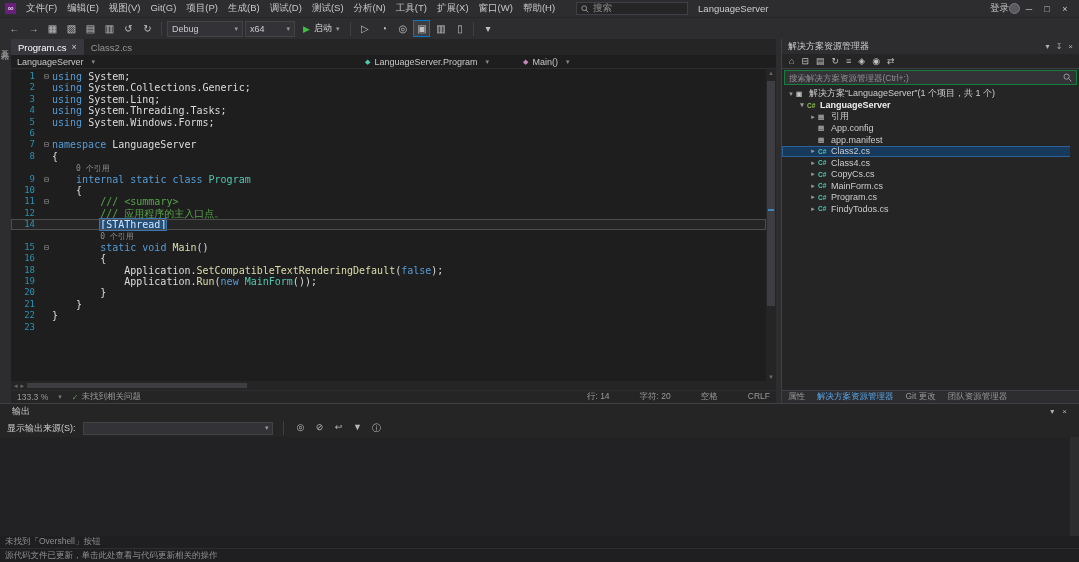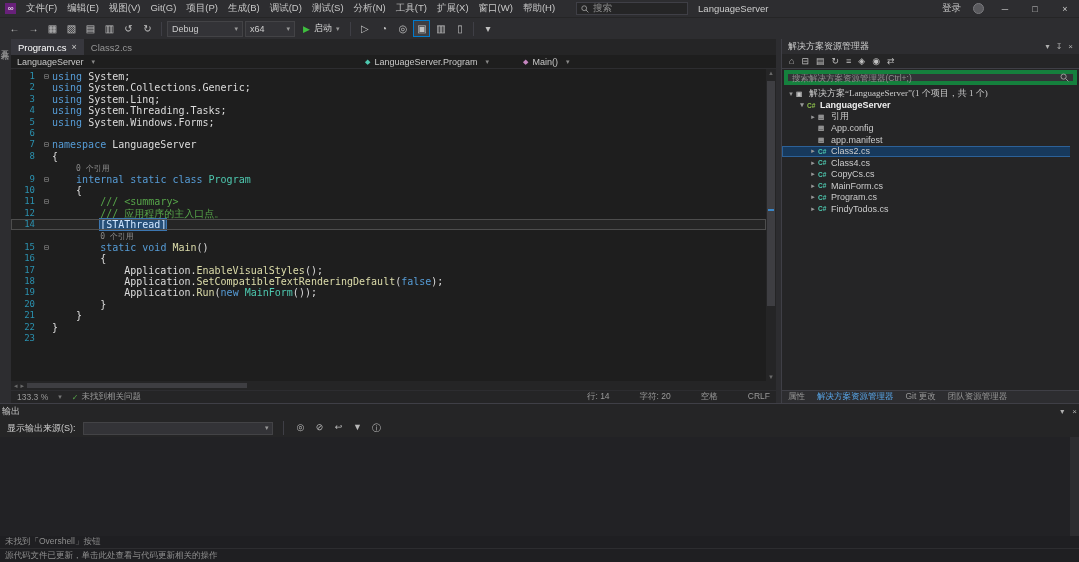--- a/index.html
+++ b/index.html
@@ -6,21 +6,21 @@
   html,body{width:1079px;height:562px;overflow:hidden}
   body{background:#1e1e1e;font-family:"Liberation Sans",sans-serif;font-size:10px;color:#cccccc}
   .vs{display:flex;flex-direction:column;width:1079px;height:562px;background:#1e1e1e}
 
   
   .menubar{height:17px;background:#2d2d30;display:flex;align-items:center;padding:0 5px;font-size:9.5px;color:#c8c8c8;flex:none}
   .vs-logo{width:11px;height:11px;background:#68217a;color:#fff;font-size:8px;display:flex;align-items:center;justify-content:center;margin-right:5px;flex:none}
   .menu-item{padding:18px 5px;white-space:nowrap;cursor:default}
   .search-box{margin-left:16px;width:112px;height:13px;background:#252526;border:1px solid #3f3f46;display:flex;align-items:center;gap:4px;padding:0 4px;color:#8f8f8f}
   .solution-title{margin-left:10px;color:#cccccc;white-space:nowrap}
-  .titlebar-right{margin-left:auto;display:flex;align-items:center;gap:12px}
+  .titlebar-right{margin-left:auto;display:flex;align-items:center;gap:0}
   .avatar{width:11px;height:11px;border-radius:50%;background:#5a5a5e;border:1px solid #7a7a7e}
   .win-btn{width:18px;text-align:center;color:#c8c8c8;font-size:9px}
 
   
   .toolbar{height:22px;background:#2d2d30;border-top:1px solid #252526;display:flex;align-items:center;gap:2px;padding:0 6px;flex:none}
   .tool-icon{width:17px;height:17px;display:flex;align-items:center;justify-content:center;color:#c0c0c0;font-size:10px}
   .tool-icon.active{border:1px solid #007acc;background:#3e3e42}
   .tool-sep{width:1px;height:14px;background:#3f3f46;margin:0 3px}
   .combo{height:16px;background:#333337;border:1px solid #434346;display:flex;align-items:center;justify-content:space-between;font-size:9px;color:#cccccc;padding:0 4px;gap:6px}
   .combo .arrow{color:#999;font-size:7px}
@@ -72,38 +72,38 @@
   .health-check{color:#57a64a;font-size:8px}
   .estatus-right{margin-left:auto;display:flex;gap:30px;color:#9a9a9a}
 
   .splitter{width:5px;background:#2d2d30;flex:none;cursor:col-resize}
 
   
   .sol-explorer{width:298px;background:#252526;display:flex;flex-direction:column;flex:none;border-left:1px solid #3f3f46}
   .panel-title{height:15px;display:flex;align-items:center;padding:0 6px;font-size:9px;color:#cccccc;background:#2d2d30;flex:none}
   .panel-title .pt-icons{margin-left:auto;display:flex;gap:6px;color:#b0b0b0;font-size:8px}
   .se-toolbar{height:15px;display:flex;align-items:center;gap:7px;padding:0 7px;color:#c0c0c0;font-size:9px;border-bottom:1px solid #3f3f46;flex:none}
-  .se-search{height:15px;margin:1px 2px;display:flex;align-items:center;background:#333337;border:4px solid #15803d;flex:none}
+  .se-search{height:15px;margin:1px 2px;display:flex;align-items:center;background:#333337;border:1px solid #15803d;flex:none}
   .se-search input{flex:1;background:transparent;border:none;outline:none;color:#cccccc;font-size:8.5px;padding:0 4px;font-family:"Liberation Sans",sans-serif}
   .se-search input::placeholder{color:#8f8f8f}
   .se-search .mag{margin:0 4px;flex:none}
   .tree{flex:1;overflow:hidden;padding-top:2px;font-size:9px;position:relative}
   .tree-row{height:11.5px;display:flex;align-items:center;color:#cccccc;white-space:nowrap}
   .tree-row.selected{background:#17395c;outline:1px solid #2c6198;outline-offset:-1px}
   .tree-row.bold{color:#eeeeee;font-weight:bold}
   .tw-arrow{width:10px;text-align:center;color:#999;font-size:7px;flex:none}
   .t-icon{width:13px;font-size:6.5px;font-weight:bold;flex:none}
   .se-scroll{position:absolute;top:0;right:0;bottom:0;width:9px;background:#252526}
   .se-tabs{height:13px;display:flex;align-items:center;background:#2d2d30;border-top:1px solid #3f3f46;font-size:8.5px;color:#969696;flex:none}
   .se-tab{padding:0 6px;height:100%;display:flex;align-items:center;white-space:nowrap}
   .se-tab.active{color:#58a6e8}
 
   
   .output{height:133px;background:#252526;border-top:1px solid #3f3f46;display:flex;flex-direction:column;flex:none}
-  .output-title{height:15px;padding:0 2px;display:flex;align-items:center;font-size:9px;color:#cccccc;flex:none}
+  .output-title{height:15px;padding:0 12px;display:flex;align-items:center;font-size:9px;color:#cccccc;flex:none}
   .output-title .ot-icons{margin-left:auto;display:flex;gap:8px;color:#b0b0b0;font-size:8px}
   .output-toolbar{height:18px;display:flex;align-items:center;gap:7px;padding:0 7px;font-size:9px;color:#cccccc;flex:none}
   .output-combo{width:190px;height:13px;background:#333337;border:1px solid #434346;display:flex;align-items:center;justify-content:flex-end;padding:0 3px}
   .output-combo .arrow{color:#999;font-size:7px}
   .out-icon{width:14px;text-align:center;color:#b8b8b8;font-size:9px}
   .output-content{flex:1;background:#222225;position:relative}
   .output-content .o-scroll{position:absolute;top:0;right:0;bottom:0;width:9px;background:#2d2d30}
 
   
   .notify-bar{height:12px;background:#1f1f22;display:flex;align-items:center;padding:0 5px;font-size:8.5px;color:#8f8f8f;flex:none}
@@ -302,25 +302,20 @@
               <span class="ln">15</span>
               <span class="fold">⊟</span>
               <span class="code-text"><span class="s-p">        </span><span class="s-k">static void</span><span class="s-p"> </span><span class="s-m">Main</span><span class="s-p">()</span></span>
             </div>
             <div class="code-row">
               <span class="ln">16</span>
               <span class="fold"></span>
               <span class="code-text"><span class="s-p">        {</span></span>
             </div>
             <div class="code-row">
-              <span class="ln">17</span>
-              <span class="fold"></span>
-              <span class="code-text"><span class="s-p">            Application.</span><span class="s-m">EnableVisualStyles</span><span class="s-p">();</span></span>
-            </div>
-            <div class="code-row">
               <span class="ln">18</span>
               <span class="fold"></span>
               <span class="code-text"><span class="s-p">            Application.</span><span class="s-m">SetCompatibleTextRenderingDefault</span><span class="s-p">(</span><span class="s-k">false</span><span class="s-p">);</span></span>
             </div>
             <div class="code-row">
               <span class="ln">19</span>
               <span class="fold"></span>
               <span class="code-text"><span class="s-p">            Application.</span><span class="s-m">Run</span><span class="s-p">(</span><span class="s-k">new</span><span class="s-p"> </span><span class="s-t">MainForm</span><span class="s-p">());</span></span>
             </div>
             <div class="code-row">
@@ -397,21 +392,21 @@
         </div>
       <div class="se-search">
         <input placeholder="搜索解决方案资源管理器(Ctrl+;)" style="">
         <svg class="mag mag-svg" width="9" height="9" viewBox="0 0 9 9">
             <circle cx="3.6" cy="3.6" r="2.6" fill="none" stroke="#9a9a9a" stroke-width="1"></circle>
             <line x1="5.6" y1="5.6" x2="8.4" y2="8.4" stroke="#9a9a9a" stroke-width="1"></line>
           </svg>
       </div>
       <div class="tree" id="tree">
         <div class="se-scroll"></div>
-      <div class="tree-row" style="padding-left: 4px; font-family: Liberation Serif, serif;">
+      <div class="tree-row" style="padding-left: 4px;">
             <span class="tw-arrow">▾</span>
             <span class="t-icon" style="color: rgb(200, 200, 200);">▣</span>
             <span class="tree-label">解决方案“LanguageServer”(1 个项目，共 1 个)</span>
           </div>
           <div class="tree-row bold" style="padding-left: 15px;">
             <span class="tw-arrow">▾</span>
             <span class="t-icon" style="color: rgb(143, 194, 76);">C#</span>
             <span class="tree-label">LanguageServer</span>
           </div>
           <div class="tree-row" style="padding-left: 26px;">

